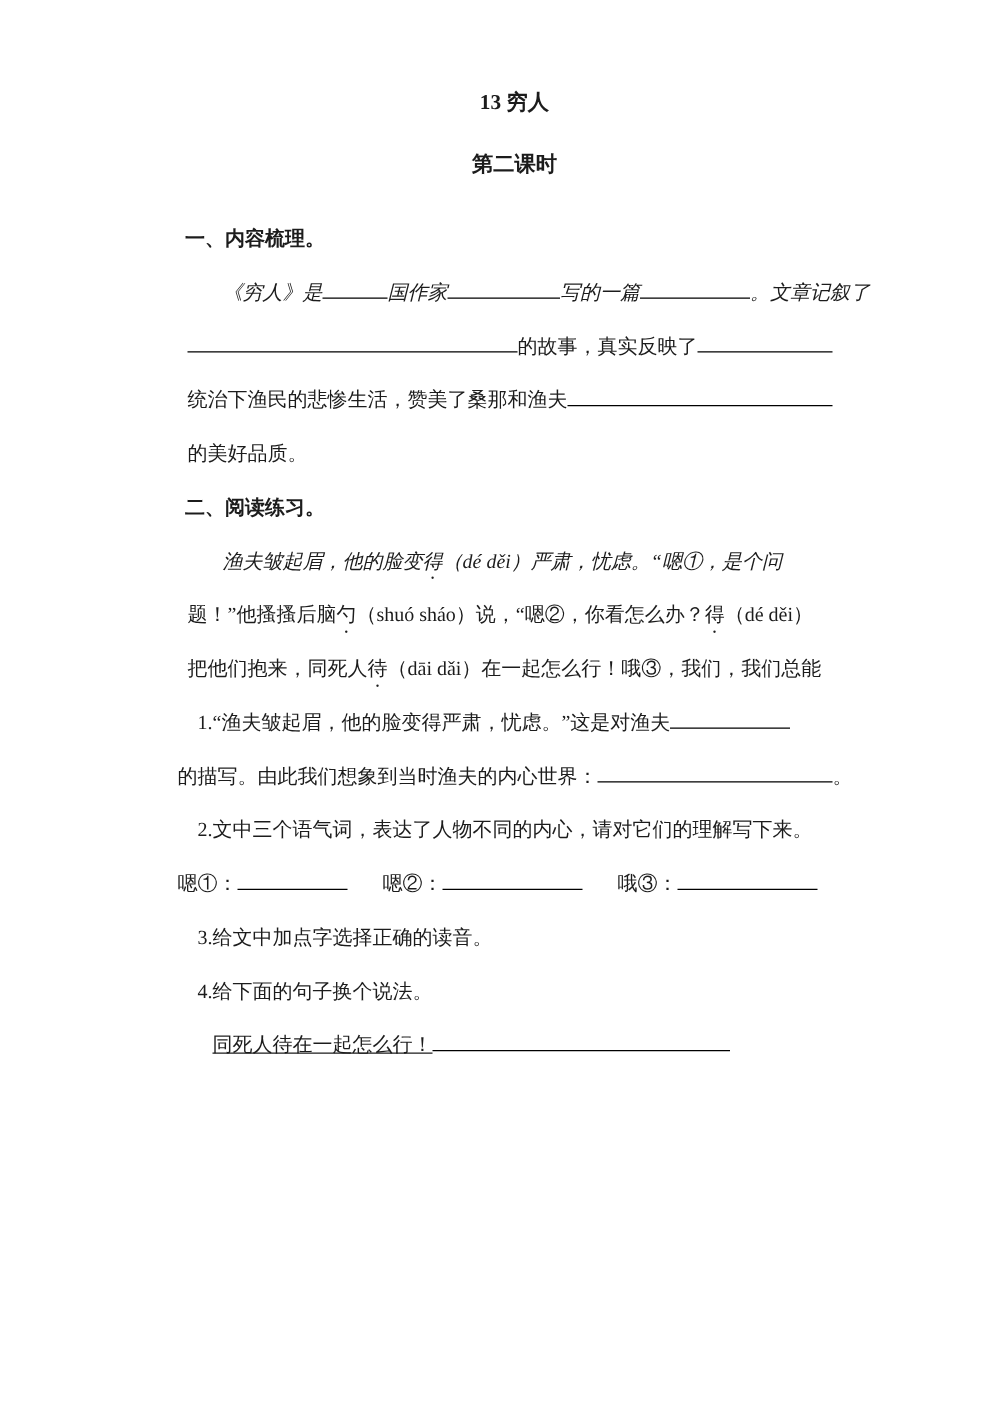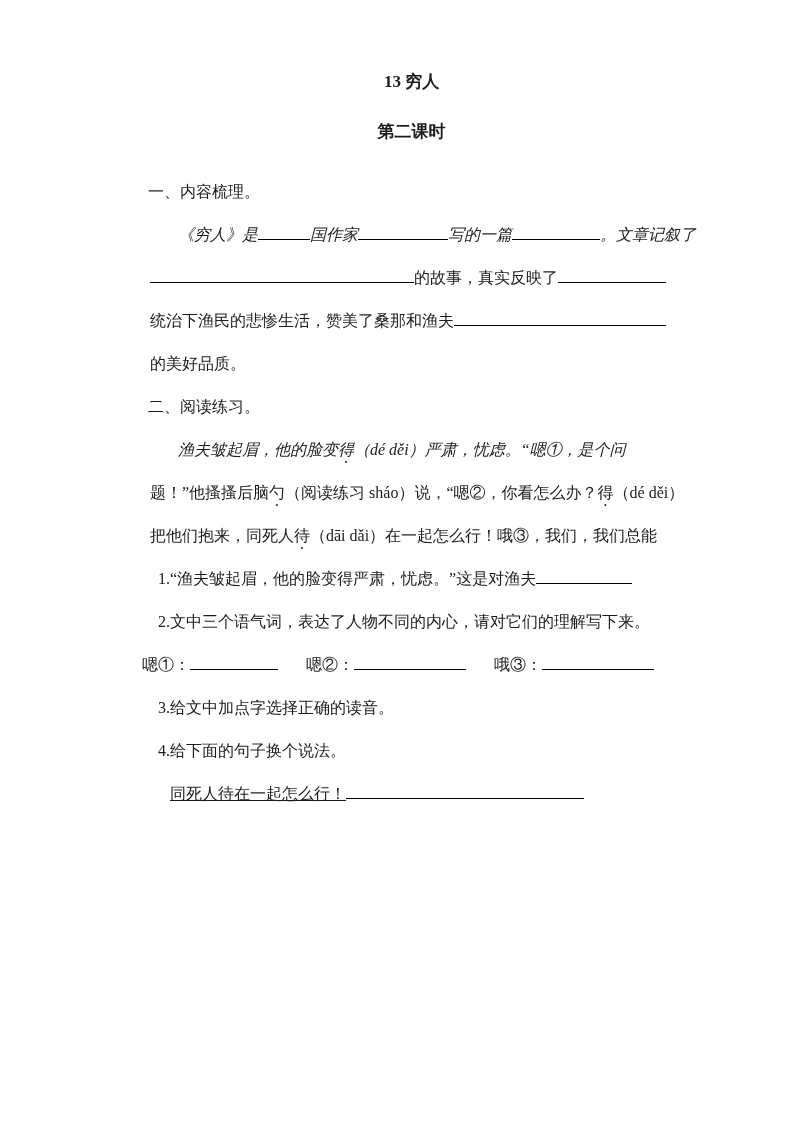--- a/index.html
+++ b/index.html
@@ -27,21 +27,21 @@
     font-weight: bold;
     font-size: 17px;
     line-height: 24px;
   }
   .subtitle { margin-top: 26px; }
   .body-lines { margin-top: 26px; }
   .line {
     line-height: 43px;
     white-space: nowrap;
   }
-  .heading { font-weight: normal; padding-left: 6px; }
+  .heading { font-weight: bold; padding-left: 6px; }
   .indent05 { padding-left: 8px; }
   .indent1  { padding-left: 16px; }
   .indent15 { padding-left: 28px; text-decoration: underline; }
   .indent2  { padding-left: 36px; font-style: italic; }
   .blank {
     display: inline-block;
     height: 1.05em;
     border-bottom: 1px solid #000;
     vertical-align: baseline;
   }
@@ -60,22 +60,23 @@
   <div class="title">13 穷人</div>
   <div class="subtitle">第二课时</div>
   <div class="body-lines">
       <div class="line heading"><span class="txt">一、内容梳理。</span></div>
       <div class="line indent2"><span class="txt">《穷人》是</span><span class="blank" style="width: 52px;"></span><span class="txt">国作家</span><span class="blank" style="width: 90px;"></span><span class="txt">写的一篇</span><span class="blank" style="width: 88px;"></span><span class="txt">。文章记叙了</span></div>
       <div class="line indent05"><span class="blank" style="width: 264px;"></span><span class="txt">的故事，真实反映了</span><span class="blank" style="width: 108px;"></span></div>
       <div class="line indent05"><span class="txt">统治下渔民的悲惨生活，赞美了桑那和渔夫</span><span class="blank" style="width: 212px;"></span></div>
       <div class="line indent05"><span class="txt">的美好品质。</span></div>
       <div class="line heading"><span class="txt">二、阅读练习。</span></div>
       <div class="line indent2"><span class="txt">渔夫皱起眉，他的脸变</span><span class="dot">得</span><span class="txt">（dé děi）严肃，忧虑。“嗯①，是个问</span></div>
-      <div class="line indent05"><span class="txt">题！”他搔搔后脑</span><span class="dot">勺</span><span class="txt">（阅读练习 sháo）说，“嗯②，你看怎么办？</span><span class="dot">得</span><span class="txt">（dé děi）</span></div>
+      <div class="line indent05"><span class="txt">题！”他搔搔后脑</span><span class="dot">勺</span><span class="txt">（shuó sháo）说，“嗯②，你看怎么办？</span><span class="dot">得</span><span class="txt">（dé děi）</span></div>
       <div class="line indent05"><span class="txt">把他们抱来，同死人</span><span class="dot">待</span><span class="txt">（dāi dǎi）在一起怎么行！哦③，我们，我们总能</span></div>
       <div class="line indent1"><span class="txt">1.“渔夫皱起眉，他的脸变得严肃，忧虑。”这是对渔夫</span><span class="blank" style="width: 96px;"></span></div>
+      <div class="line"><span class="txt">的描写。由此我们想象到当时渔夫的内心世界：</span><span class="blank" style="width: 188px;"></span><span class="txt">。</span></div>
       <div class="line indent1"><span class="txt">2.文中三个语气词，表达了人物不同的内心，请对它们的理解写下来。</span></div>
       <div class="line"><span class="txt">嗯①：</span><span class="blank" style="width: 88px;"></span><span class="sp" style="width: 28px;"></span><span class="txt">嗯②：</span><span class="blank" style="width: 112px;"></span><span class="sp" style="width: 28px;"></span><span class="txt">哦③：</span><span class="blank" style="width: 112px;"></span></div>
       <div class="line indent1"><span class="txt">3.给文中加点字选择正确的读音。</span></div>
       <div class="line indent1"><span class="txt">4.给下面的句子换个说法。</span></div>
       <div class="line indent15"><span class="txt">同死人待在一起怎么行！</span><span class="blank" style="width: 238px;"></span></div>
     </div>
 </div>
 
 </body></html>

